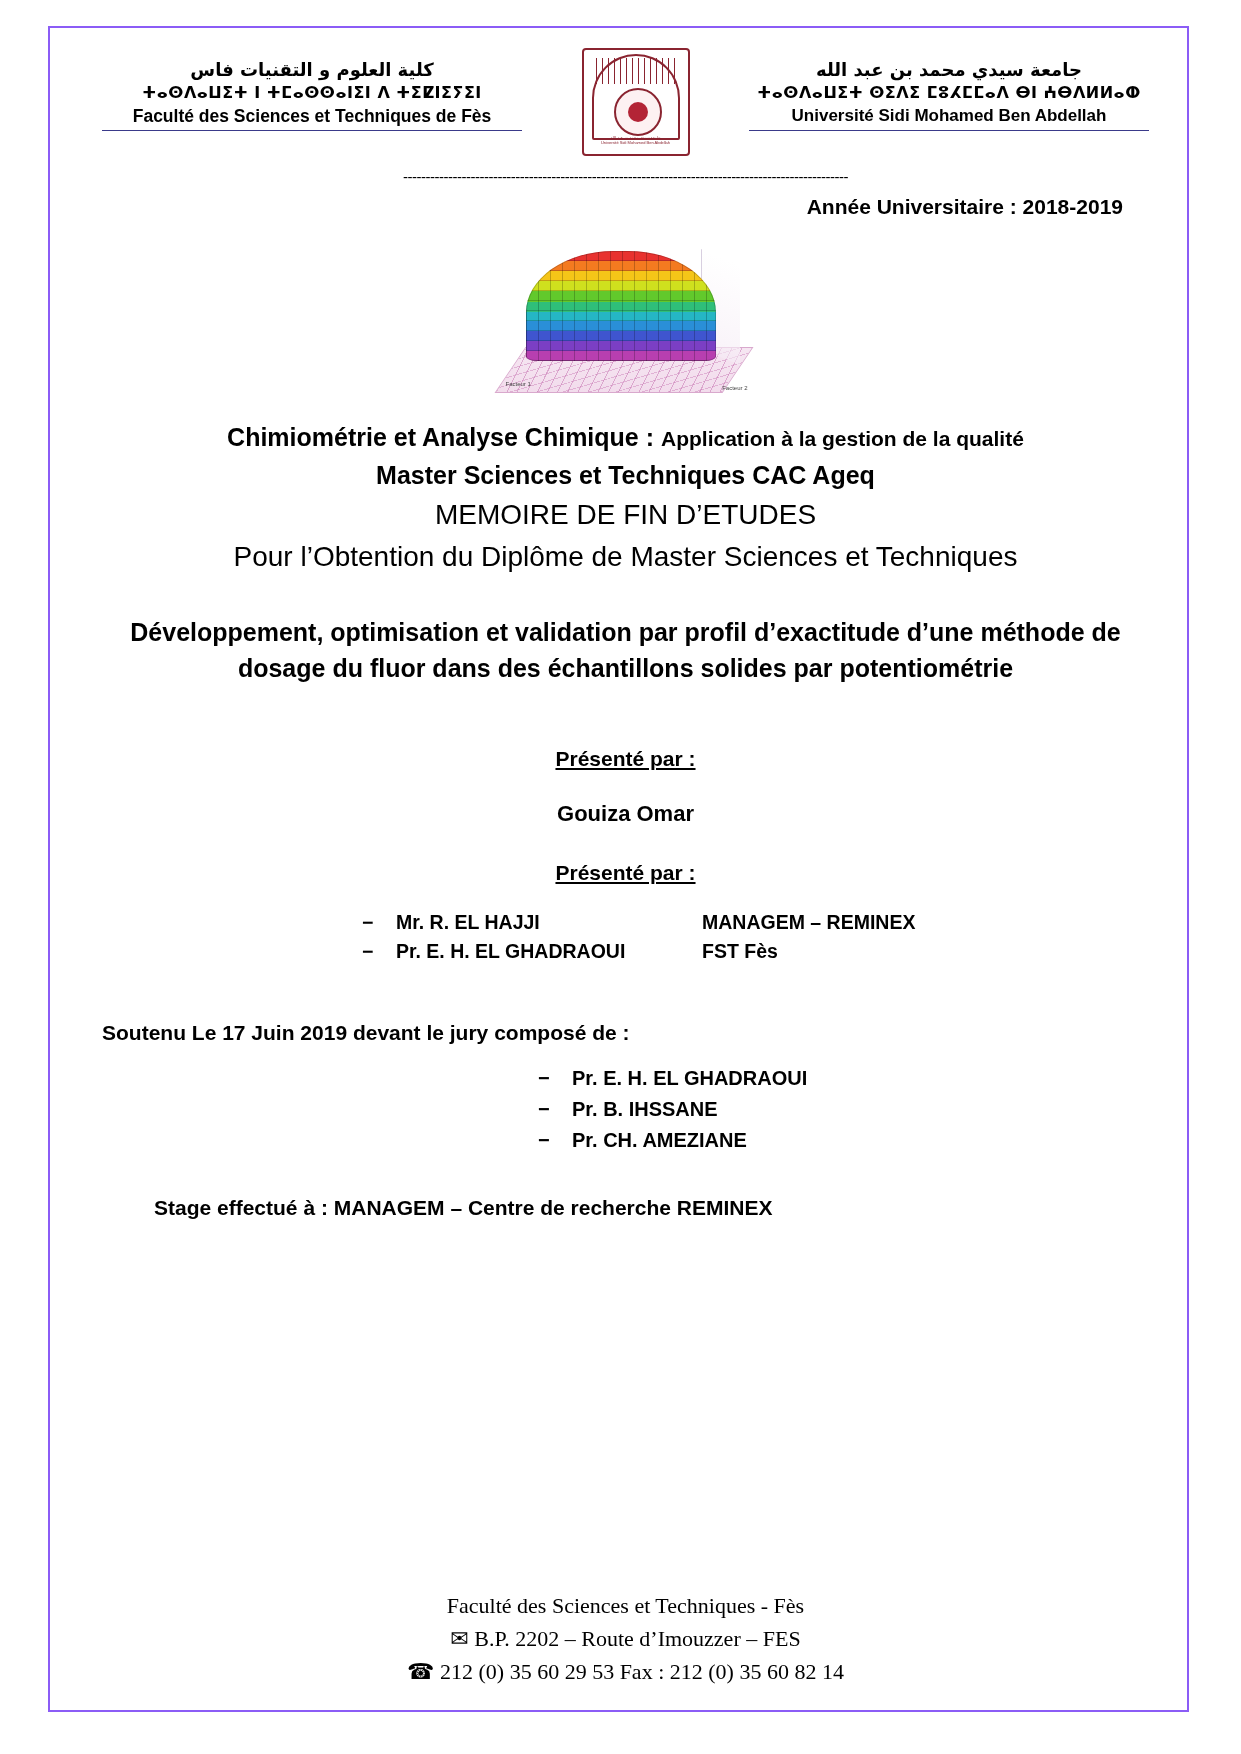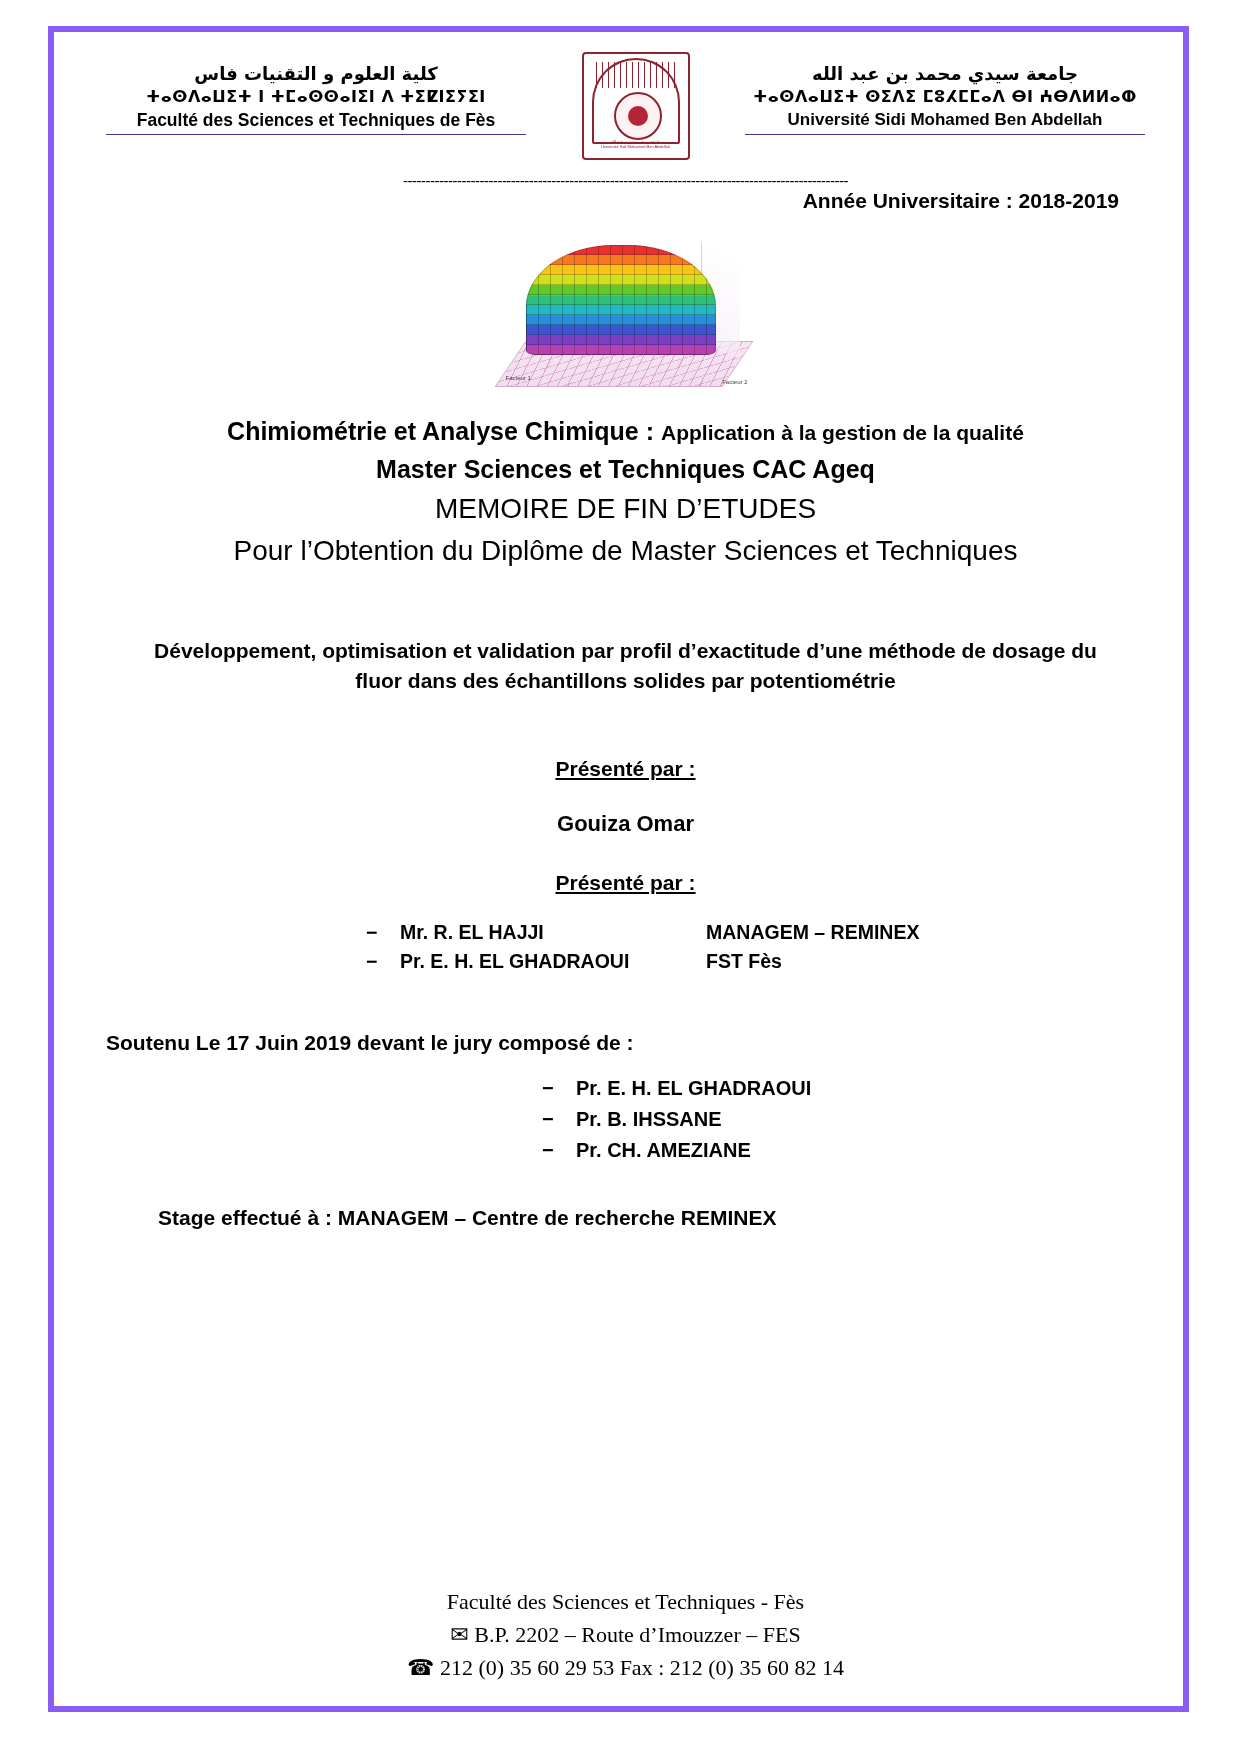--- a/index.html
+++ b/index.html
@@ -13,21 +13,21 @@
     font-family: "Liberation Sans", sans-serif;
     color: #000000;
     position: relative;
   }
   .page {
     position: absolute;
     left: 48px;
     top: 26px;
     width: 1141px;
     height: 1686px;
-    border: 6px solid #8b5cf6;
+    border: 2px solid #8b5cf6;
     box-sizing: border-box;
     background: #ffffff;
     overflow: hidden;
   }
   .inner {
     position: absolute;
     left: 52px;
     top: 24px;
     right: 38px;
     bottom: 10px;
@@ -141,20 +141,21 @@
     color: #000;
     white-space: nowrap;
     overflow: hidden;
     text-align: center;
     font-family: "Liberation Sans", sans-serif;
   }
   .year {
     text-align: right;
     font-size: 21px;
     font-weight: bold;
+    margin-top: 10px;
     padding-right: 26px;
   }
 
   
   .figure-wrap {
     margin-top: 24px;
     display: flex;
     justify-content: center;
   }
   .surface {
@@ -230,22 +231,22 @@
     font-weight: bold;
     line-height: 1.5;
   }
   .master .sub-light { font-weight: bold; font-size: 21px; }
   .mem {
     font-size: 28px;
     line-height: 1.5;
     font-weight: normal;
   }
   .title {
-    margin-top: 64px;
-    font-size: 21px;
+    margin-top: 36px;
+    font-size: 25px;
     font-weight: bold;
     line-height: 1.45;
     padding: 0 26px;
   }
   .label-u {
     margin-top: 60px;
     font-size: 21px;
     font-weight: bold;
     text-decoration: underline;
   }

